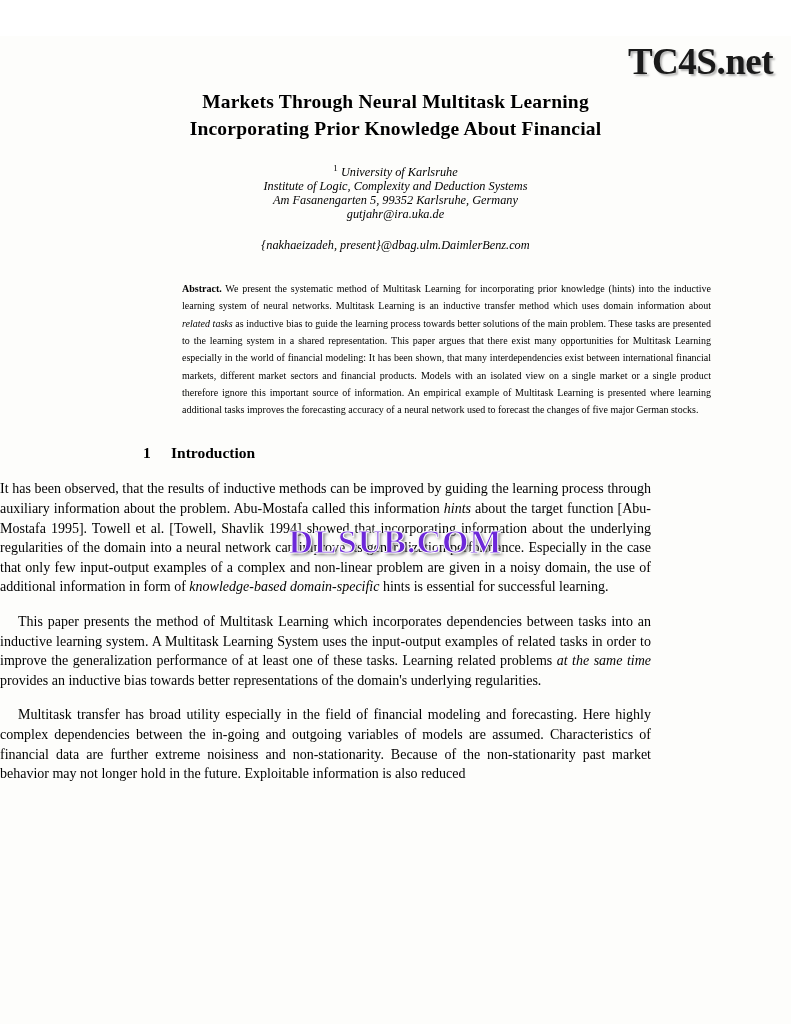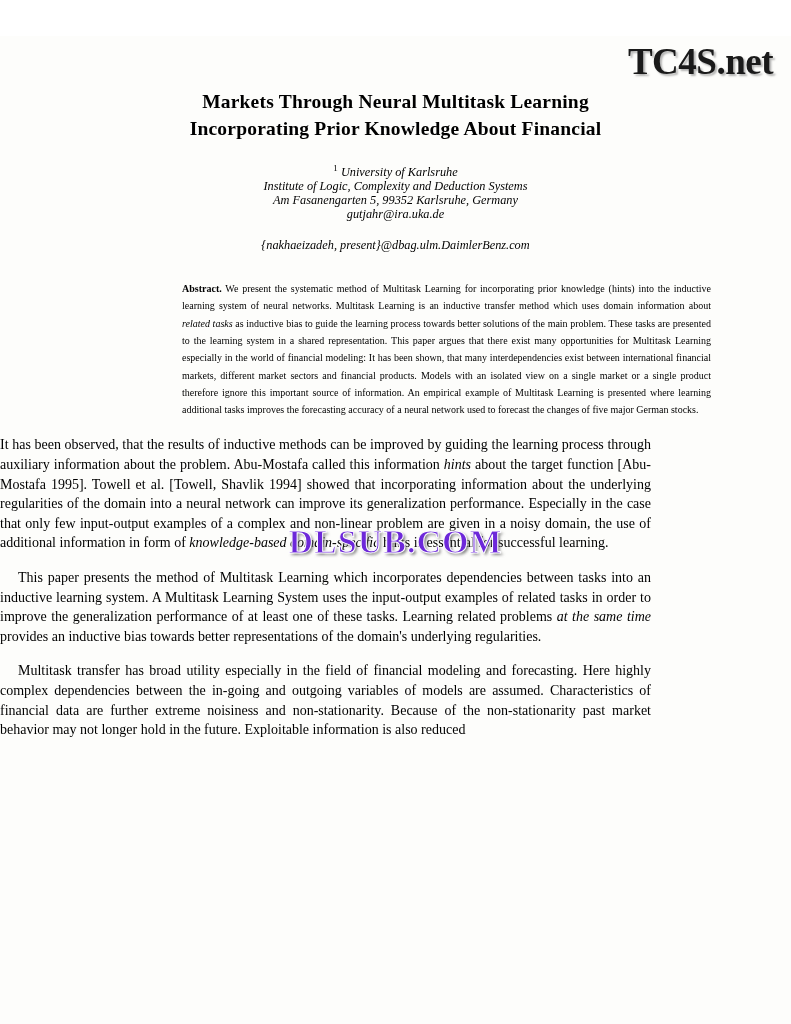--- a/index.html
+++ b/index.html
@@ -152,20 +152,23 @@
     </div>
 
     <div class="affil second">
       <div>{nakhaeizadeh, present}@dbag.ulm.DaimlerBenz.com</div>
     </div>
 
     <div class="abstract">
       <b>Abstract.</b><span> We present the systematic method of Multitask Learning for incorporating prior knowledge (hints) into the inductive learning system of neural networks. Multitask Learning is an inductive transfer method which uses domain information about </span><i>related tasks</i><span> as inductive bias to guide the learning process towards better solutions of the main problem. These tasks are presented to the learning system in a shared representation. This paper argues that there exist many opportunities for Multitask Learning especially in the world of financial modeling: It has been shown, that many interdependencies exist between international financial markets, different market sectors and financial products. Models with an isolated view on a single market or a single product therefore ignore this important source of information. An empirical example of Multitask Learning is presented where learning additional tasks improves the forecasting accuracy of a neural network used to forecast the changes of five major German stocks.</span>
     </div>
 
+    <div class="section-head">
+      <span class="num">1</span><span>Introduction</span>
+    </div>
 
     <div class="para first" id="p1"><span>It has been observed, that the results of inductive methods can be improved by guiding the learning process through auxiliary information about the problem. Abu-Mostafa called this information </span><i>hints</i><span> about the target function [Abu-Mostafa 1995]. Towell et al. [Towell, Shavlik 1994] showed that incorporating information about the underlying regularities of the domain into a neural network can improve its generalization performance. Especially in the case that only few input-output examples of a complex and non-linear problem are given in a noisy domain, the use of additional information in form of </span><i>knowledge-based domain-specific</i><span> hints is essential for successful learning.</span></div>
     <div class="para indent" id="p2"><span>This paper presents the method of Multitask Learning which incorporates dependencies between tasks into an inductive learning system. A Multitask Learning System uses the input-output examples of related tasks in order to improve the generalization performance of at least one of these tasks. Learning related problems </span><i>at the same time</i><span> provides an inductive bias towards better representations of the domain's underlying regularities.</span></div>
     <div class="para indent" id="p3"><span>Multitask transfer has broad utility especially in the field of financial modeling and forecasting. Here highly complex dependencies between the in-going and outgoing variables of models are assumed. Characteristics of financial data are further extreme noisiness and non-stationarity. Because of the non-stationarity past market behavior may not longer hold in the future. Exploitable information is also reduced</span></div>
 
   </div>
 
   <div class="wm-center">DLSUB.COM</div>
   <div class="wm-bottom">TradersXtreme.com</div>
 

